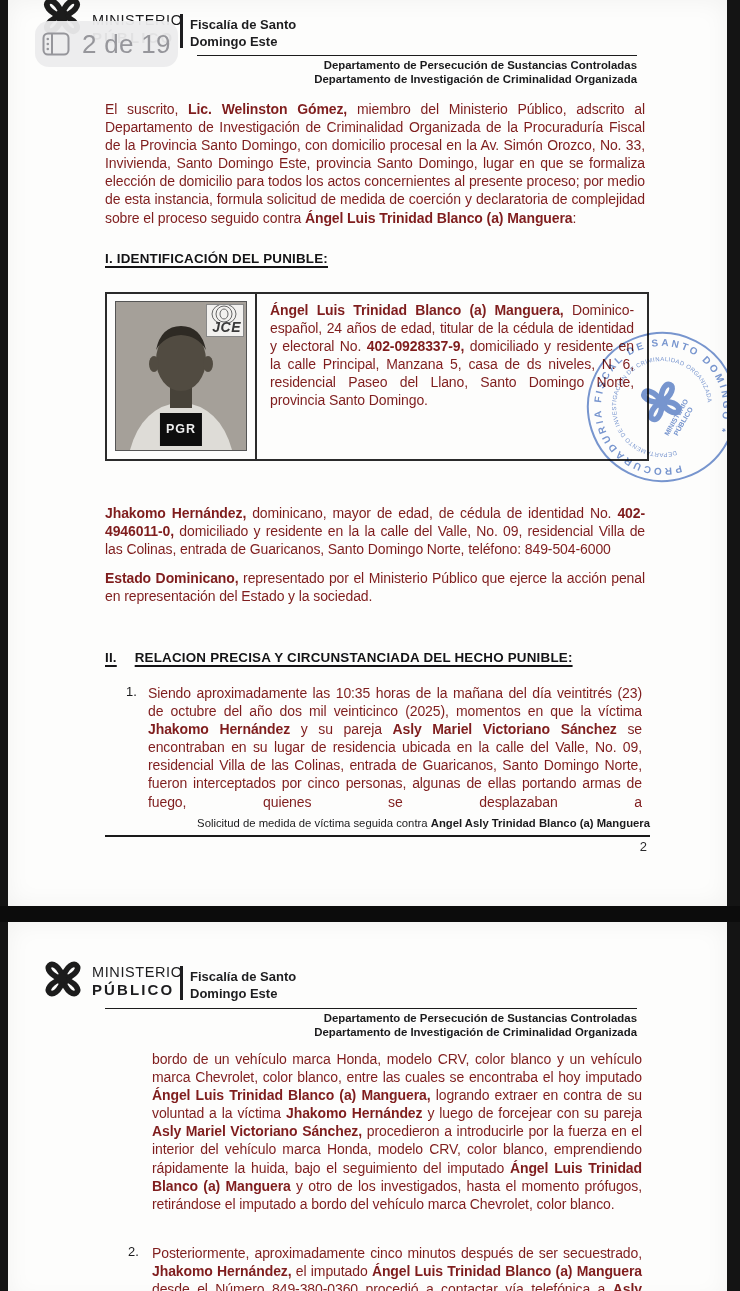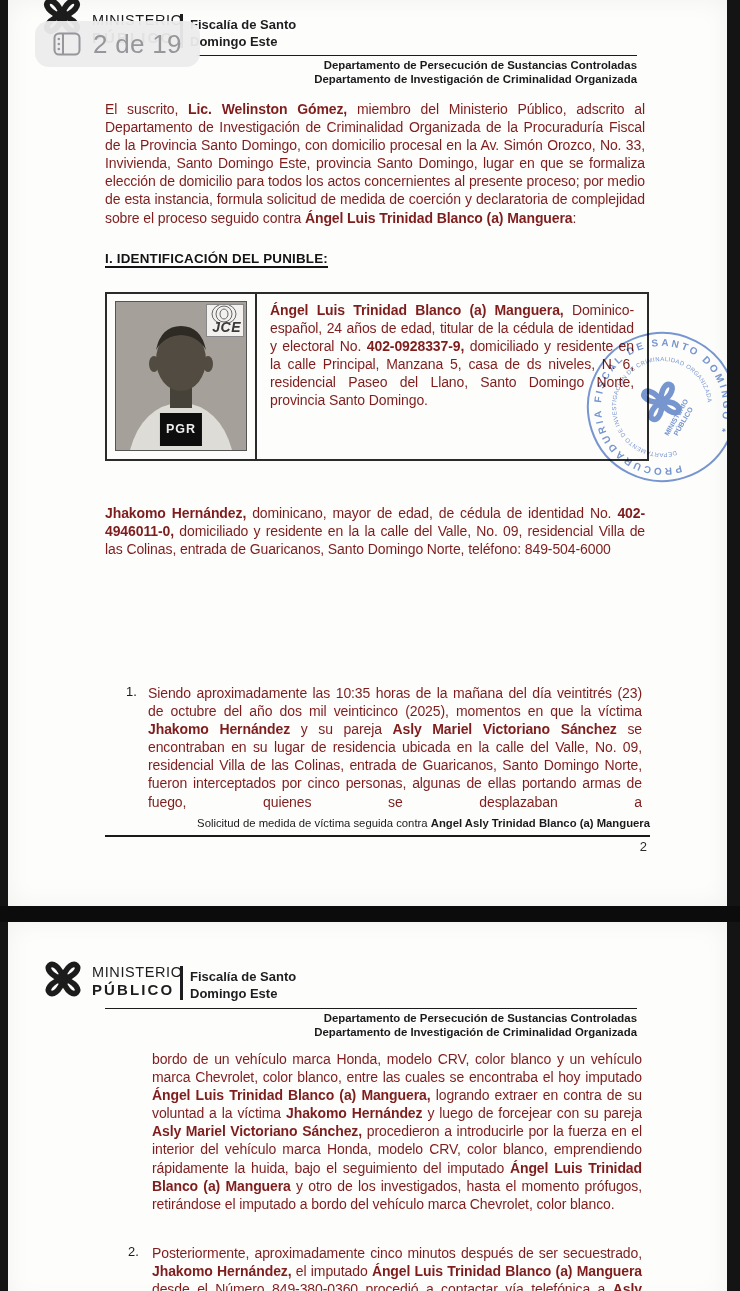--- a/index.html
+++ b/index.html
@@ -68,21 +68,21 @@
 
   
   .doc-footer-line{position:absolute;right:77px;text-align:right;font-size:11.3px;color:#1b1b1d;}
   .footer-rule{position:absolute;left:97px;width:545px;border-top:2px solid #1a1a1a;}
   .page-num{position:absolute;right:80px;font-size:13px;color:#2a2a2c;}
 
   
   .page-indicator{
     position:absolute;left:35px;top:21px;height:46px;z-index:50;
     background:rgba(236,236,237,0.95);border-radius:14px;
-    display:flex;align-items:center;gap:12px;padding:0 18px;
+    display:flex;align-items:center;gap:12px;padding:0 7px;
   }
   .page-indicator .pi-text{font-size:26px;font-weight:500;color:#96969b;letter-spacing:0.3px;}
 </style>
 </head>
 <body>
 
 <svg width="0" height="0" style="position:absolute">
   <defs>
     <g id="knotShape" fill="none" stroke="currentColor" stroke-width="9" stroke-linecap="round">
       <path d="M50 52 C 26 8, 74 8, 50 52 Z" transform="rotate(45 50 50)"></path>
@@ -160,21 +160,26 @@
       </text>
       <use href="#knotShape" transform="translate(50,44) scale(0.62)" stroke-width="11"></use>
       <g transform="translate(92,96) rotate(-42)" stroke="none">
         <text font-size="7" font-weight="700" text-anchor="middle" x="0" y="0">MINISTERIO</text>
         <text font-size="7" font-weight="700" text-anchor="middle" x="0" y="8">PÚBLICO</text>
       </g>
     </g>
   </svg>
 
   <div class="par" style="left:97px;top:504px;width:540px"><span style="font-weight: 700;">Jhakomo Hernández,</span><span> dominicano, mayor de edad, de cédula de identidad No. </span><span style="font-weight: 700;">402-4946011-0,</span><span> domiciliado y residente en la la calle del Valle, No. 09, residencial Villa de las Colinas, entrada de Guaricanos, Santo Domingo Norte, teléfono: 849-504-6000</span></div>
-
+  <div class="par" style="left:97px;top:569px;width:540px"><span style="font-weight: 700;">Estado Dominicano,</span><span> representado por el Ministerio Público que ejerce la acción penal en representación del Estado y la sociedad.</span></div>
+
+  <div class="sec-heading" style="left:97px;top:650px">
+    <span class="underlined">II.</span>
+    <span style="display:inline-block;width:14px"></span><span class="underlined">RELACION PRECISA Y CIRCUNSTANCIADA DEL HECHO PUNIBLE:</span>
+  </div>
 
   <div class="list-num" style="left:118px;top:684px">1.</div>
   <div class="par justify-all" style="left:140px;top:684px;width:494px"><span>Siendo aproximadamente las 10:35 horas de la mañana del día veintitrés (23) de octubre del año dos mil veinticinco (2025), momentos en que la víctima </span><span style="font-weight: 700;">Jhakomo Hernández</span><span> y su pareja </span><span style="font-weight: 700;">Asly Mariel Victoriano Sánchez</span><span> se encontraban en su lugar de residencia ubicada en la calle del Valle, No. 09, residencial Villa de las Colinas, entrada de Guaricanos, Santo Domingo Norte, fueron interceptados por cinco personas, algunas de ellas portando armas de fuego, quienes se desplazaban a</span></div>
 
   <div class="doc-footer-line" style="top:817px"><span>Solicitud de medida de víctima seguida contra </span><span style="font-weight: 700;">Angel Asly Trinidad Blanco (a) Manguera</span></div>
   <div class="footer-rule" style="top:835px"></div>
   <div class="page-num" style="top:839px">2</div>
 </div>
 
 <div class="page-separator"></div>

